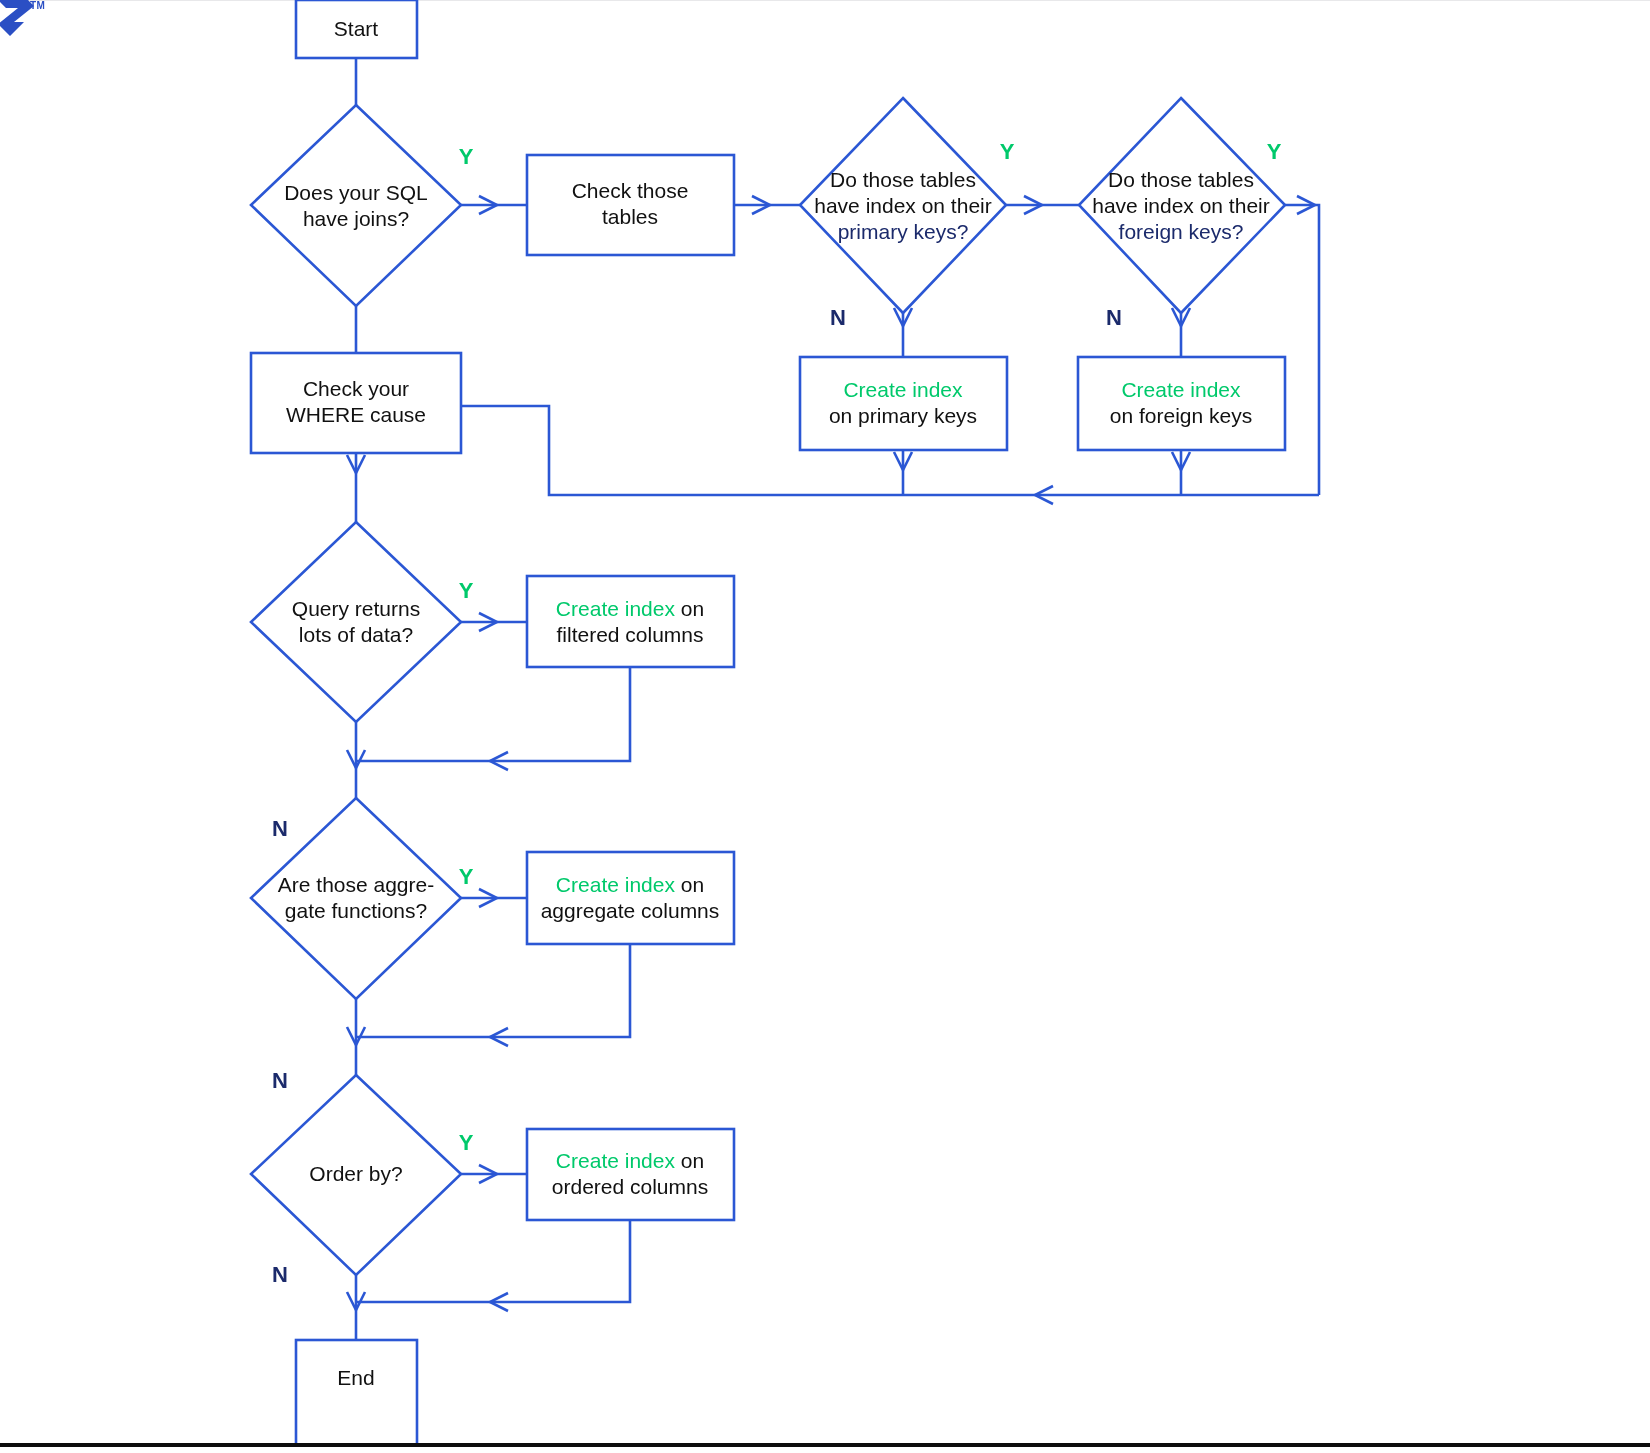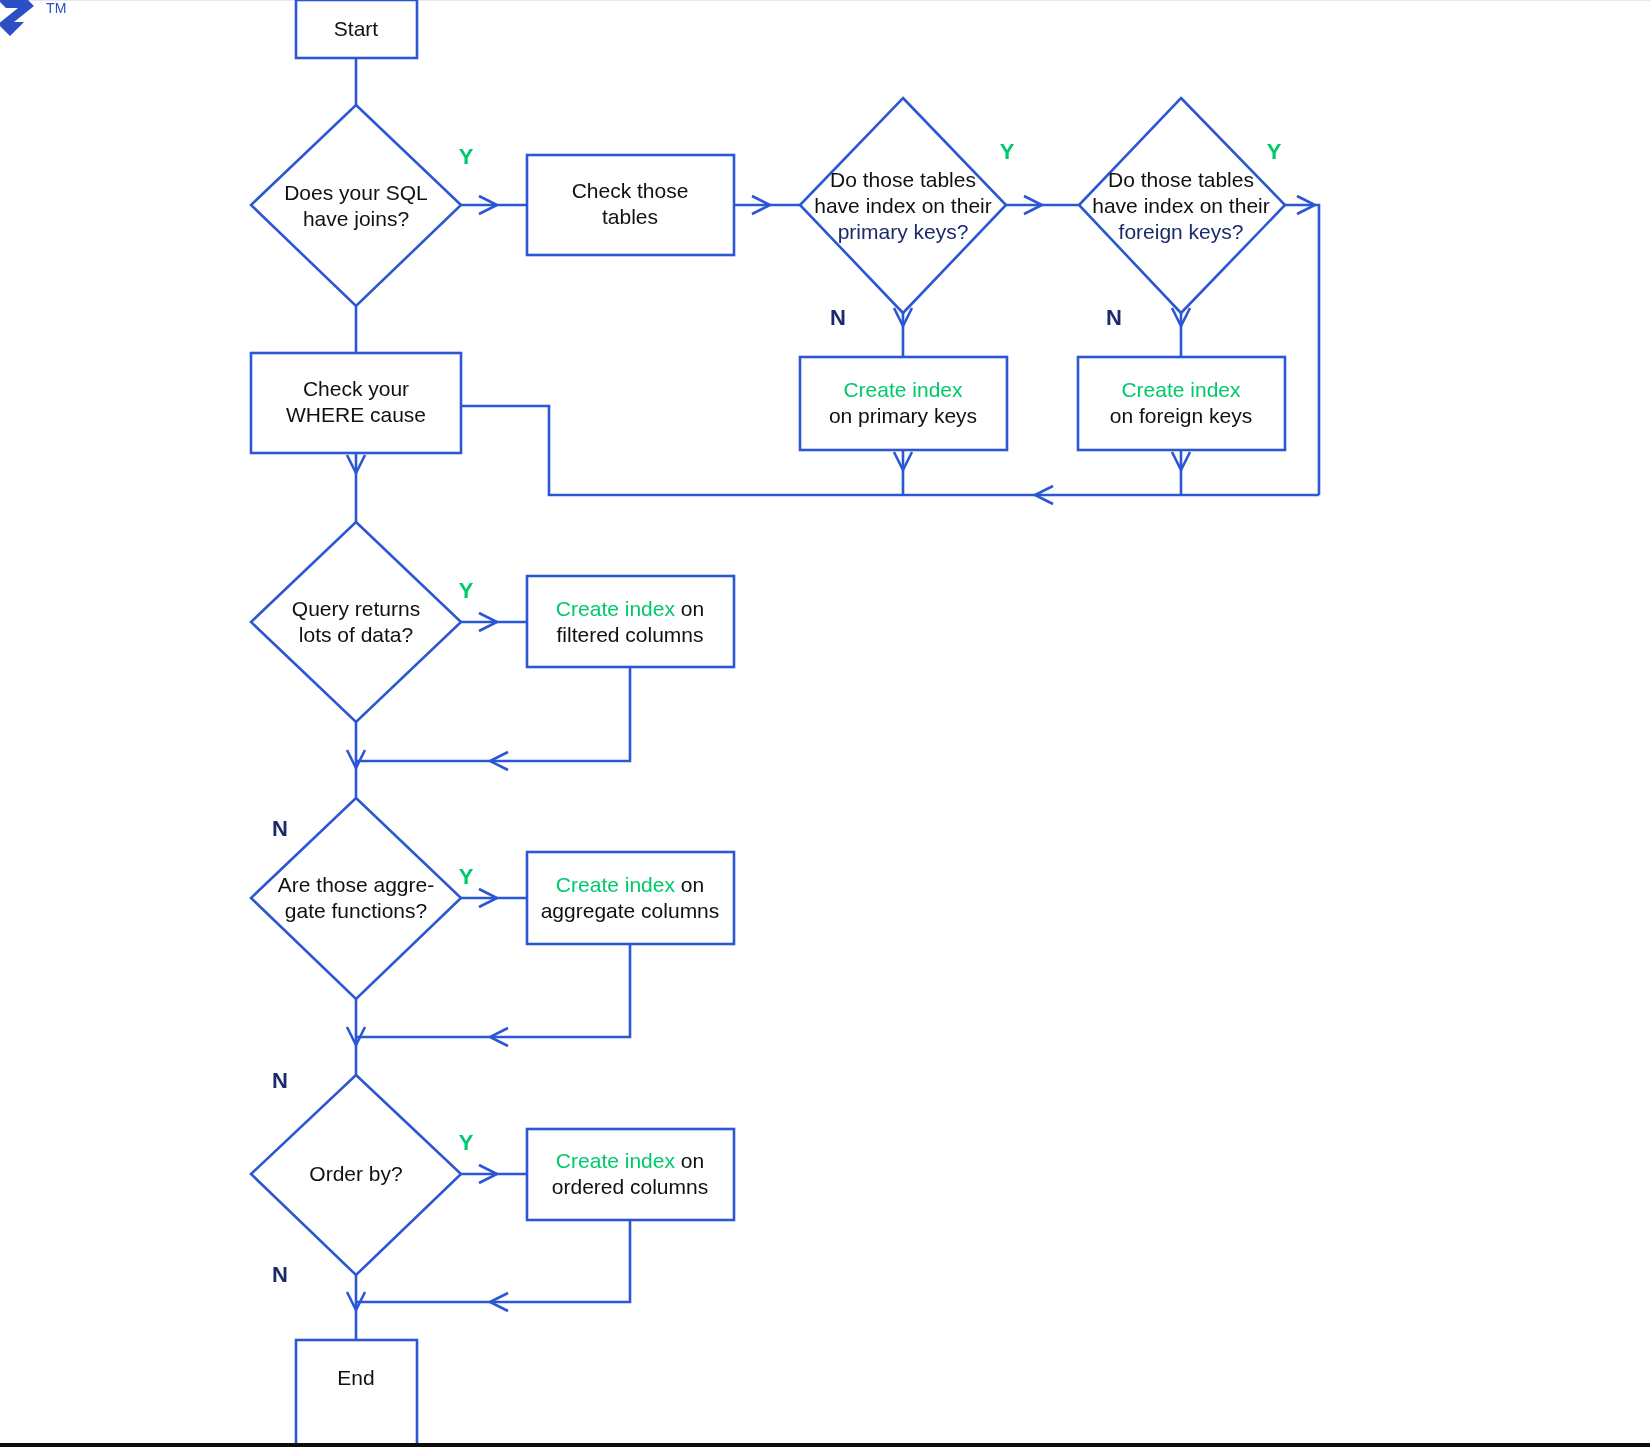--- a/index.html
+++ b/index.html
@@ -85,24 +85,24 @@
   }
   .logo {
     position: absolute;
     left: 0px;
     top: 0px;
     width: 60px;
     height: 48px;
   }
   .logo-tm {
     position: absolute;
-    left: 46px;
+    left: 30px;
     top: 0px;
-    font-size: 14px;
-    font-weight: normal;
+    font-size: 10px;
+    font-weight: bold;
     color: #2B4FC4;
     font-family: "Liberation Sans", sans-serif;
     letter-spacing: 0.3px;
   }
 </style>
 </head>
 <body>
 
 <div class="top-rule"></div>
 

